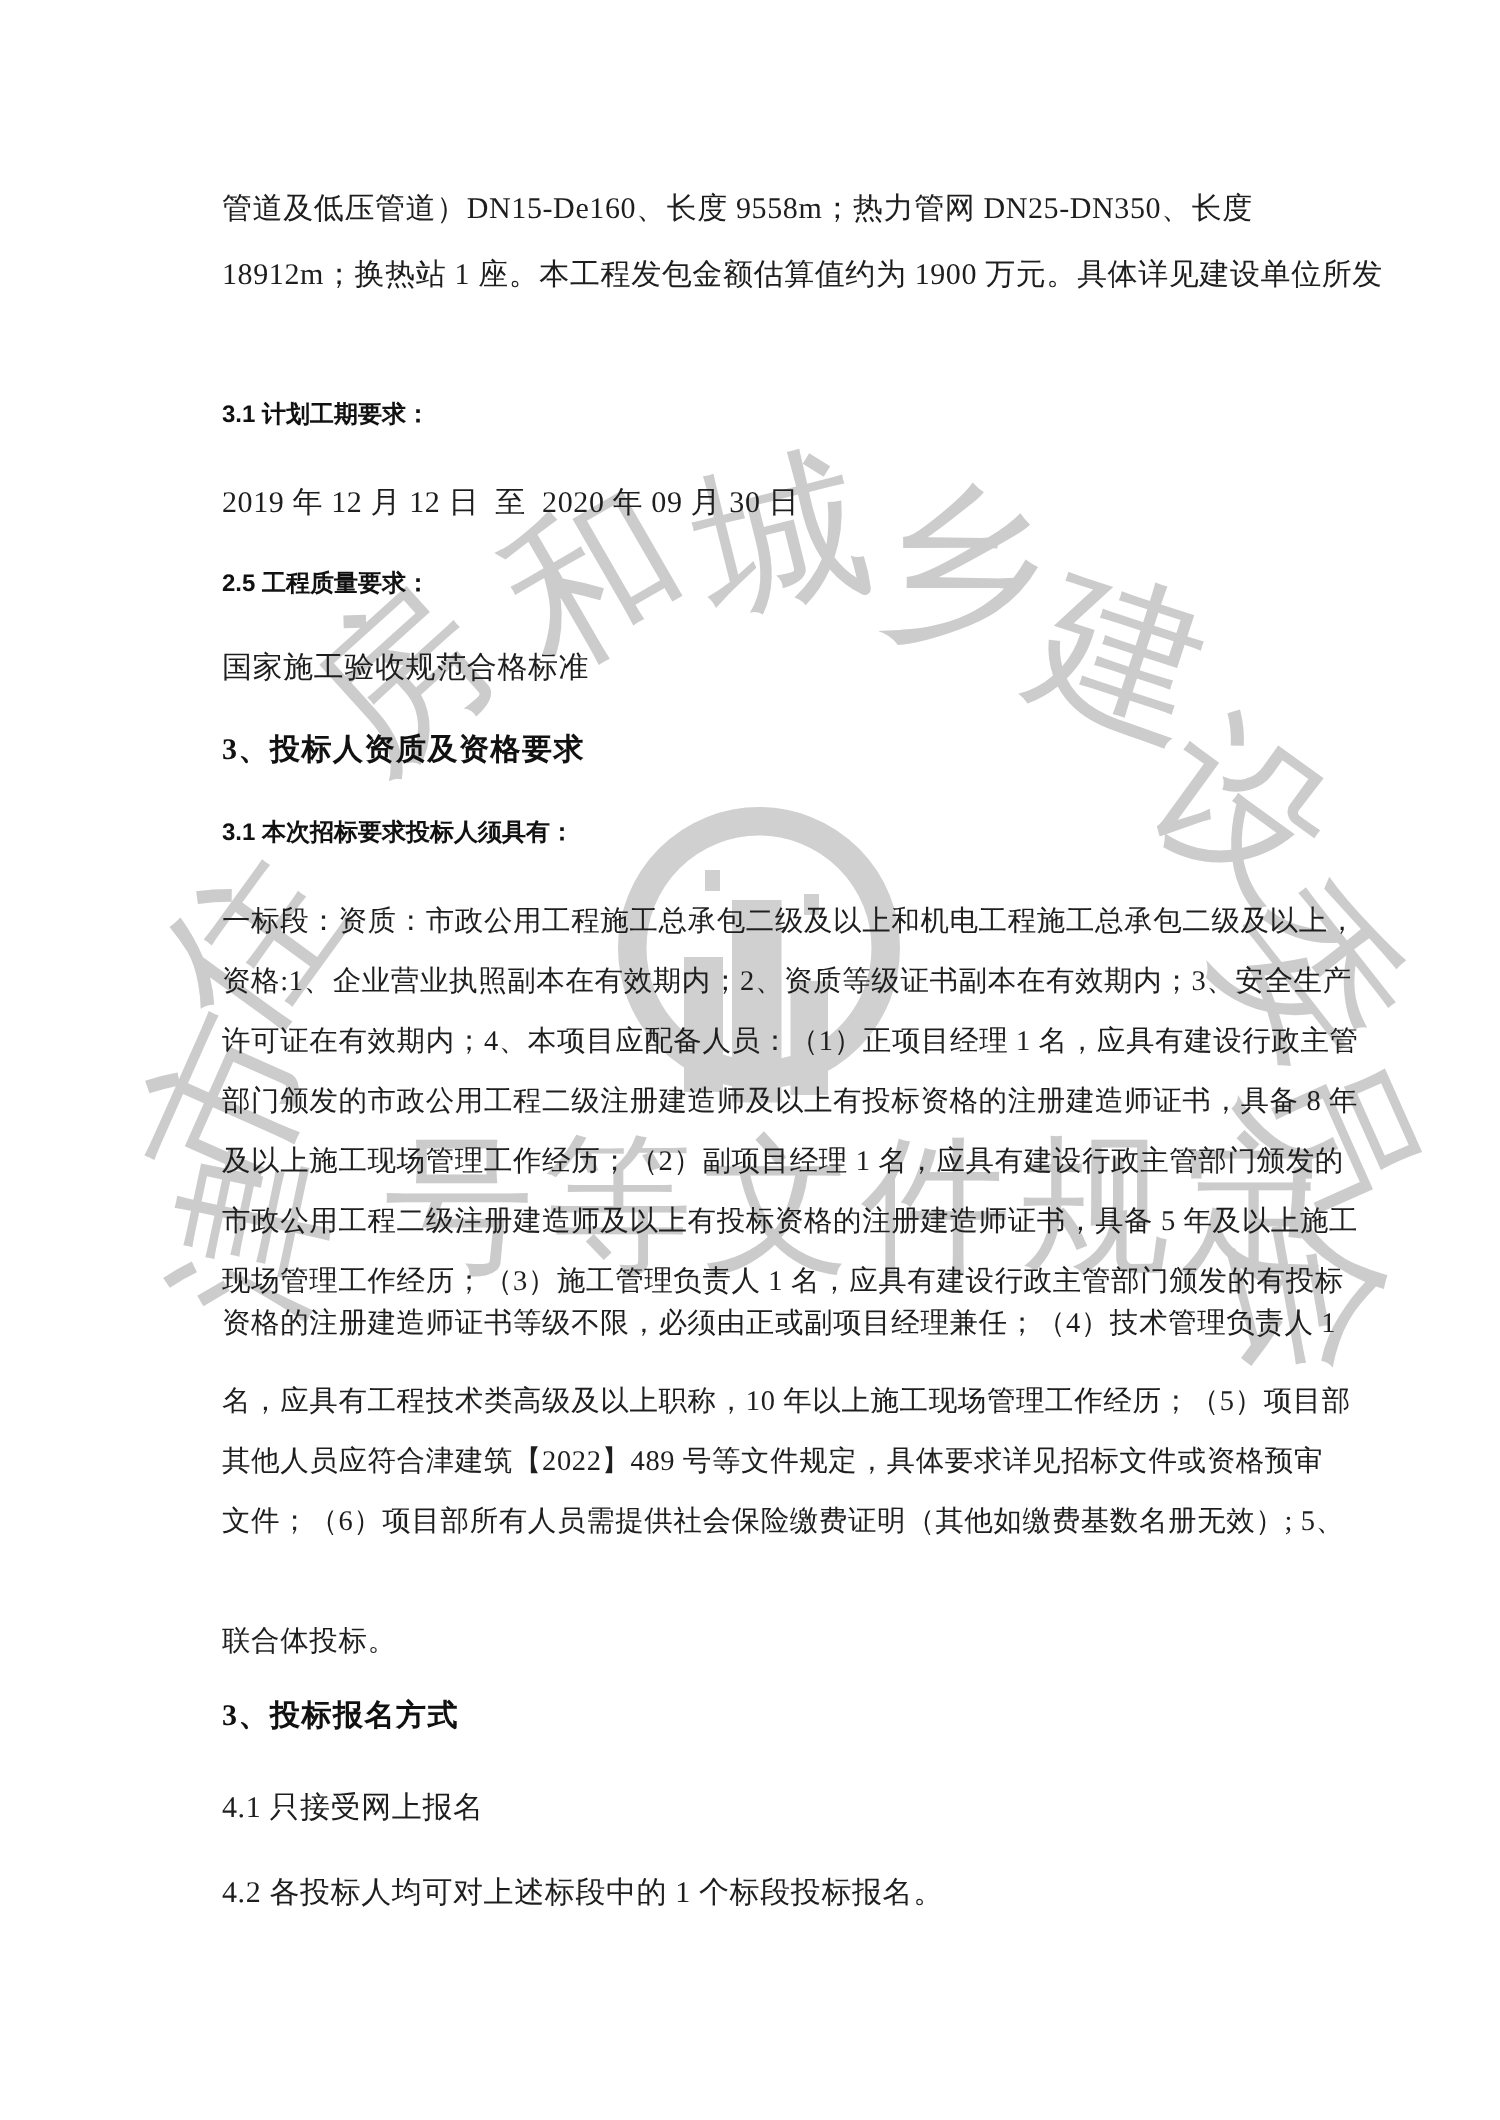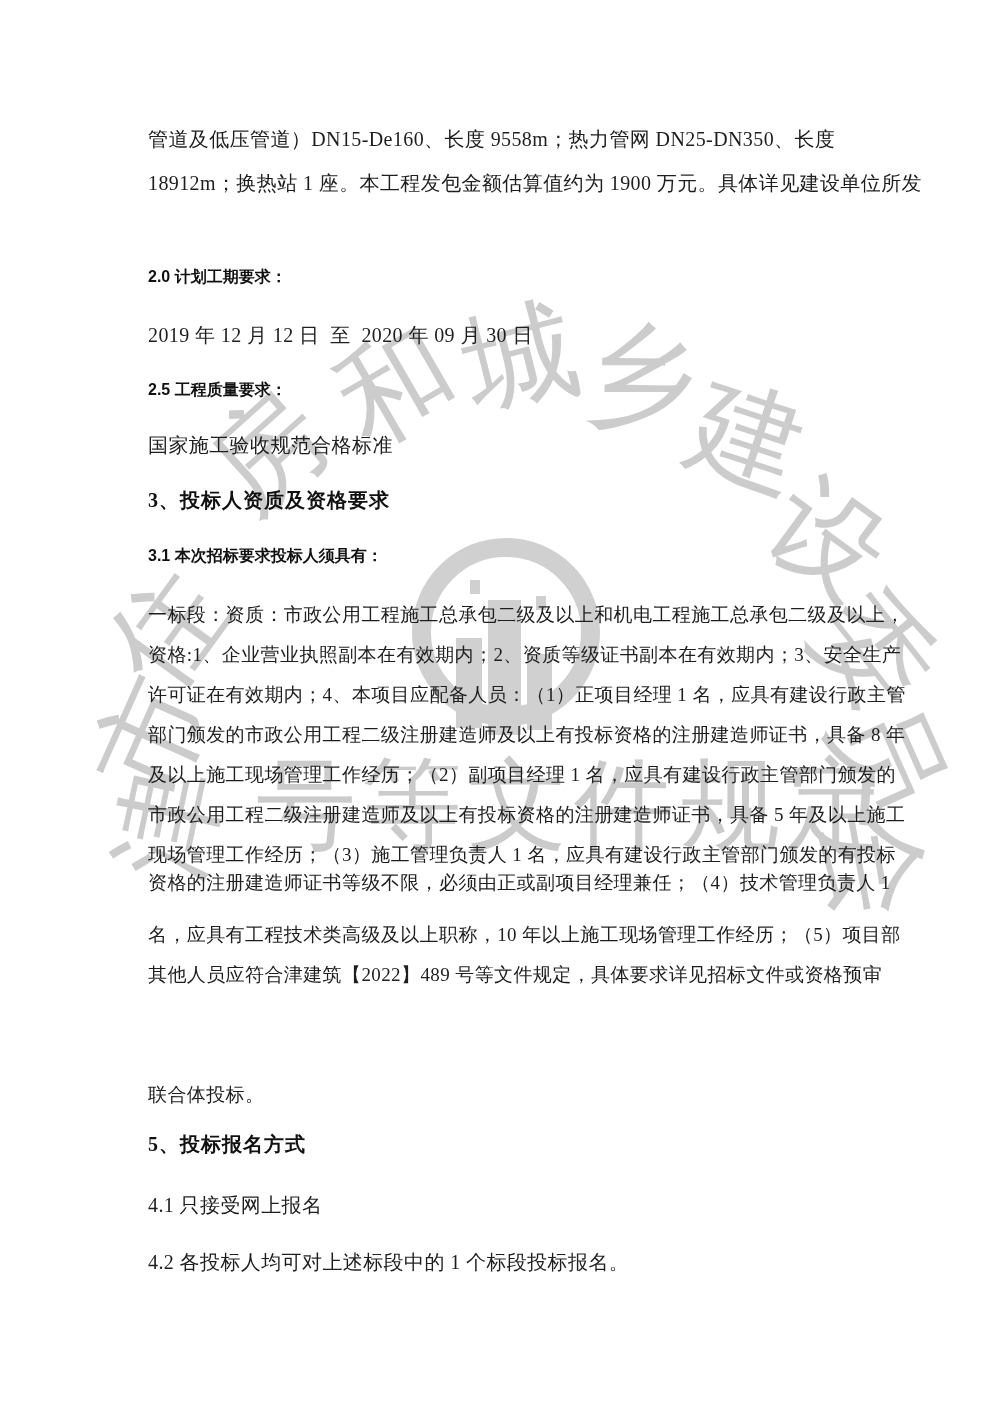--- a/index.html
+++ b/index.html
@@ -86,21 +86,21 @@
     <div class="wm-bar b4"></div>
     <div class="wm-bar b5"></div>
     <div class="wm-platform">号等文件规定</div>
   </div>
 
   <div class="content">
 
     <div class="line body-lg" style="top:124px">管道及低压管道）DN15-De160、长度 9558m；热力管网 DN25-DN350、长度</div>
     <div class="line body-lg" style="top:168px">18912m；换热站 1 座。本工程发包金额估算值约为 1900 万元。具体详见建设单位所发</div>
 
-    <div class="h-small" style="top:265px">2.0 计划工期要求：</div>
+    <div class="h-small" style="top:265px">3.1 计划工期要求：</div>
 
     <div class="line body-lg" style="top:320px">2019 年 12 月 12 日  至  2020 年 09 月 30 日</div>
 
     <div class="h-small" style="top:378px">2.5 工程质量要求：</div>
 
     <div class="line body-lg" style="top:430px">国家施工验收规范合格标准</div>
 
     <div class="h-big" style="top:486px">3、投标人资质及资格要求</div>
 
     <div class="h-small" style="top:544px">3.1 本次招标要求投标人须具有：</div>
@@ -108,22 +108,23 @@
     <div class="line" style="top:600px">一标段：资质：市政公用工程施工总承包二级及以上和机电工程施工总承包二级及以上，</div>
     <div class="line" style="top:640px">资格:1、企业营业执照副本在有效期内；2、资质等级证书副本在有效期内；3、安全生产</div>
     <div class="line" style="top:680px">许可证在有效期内；4、本项目应配备人员：（1）正项目经理 1 名，应具有建设行政主管</div>
     <div class="line" style="top:720px">部门颁发的市政公用工程二级注册建造师及以上有投标资格的注册建造师证书，具备 8 年</div>
     <div class="line" style="top:760px">及以上施工现场管理工作经历；（2）副项目经理 1 名，应具有建设行政主管部门颁发的</div>
     <div class="line" style="top:800px">市政公用工程二级注册建造师及以上有投标资格的注册建造师证书，具备 5 年及以上施工</div>
     <div class="line" style="top:840px">现场管理工作经历；（3）施工管理负责人 1 名，应具有建设行政主管部门颁发的有投标</div>
     <div class="line" style="top:868px">资格的注册建造师证书等级不限，必须由正或副项目经理兼任；（4）技术管理负责人 1</div>
     <div class="line" style="top:920px">名，应具有工程技术类高级及以上职称，10 年以上施工现场管理工作经历；（5）项目部</div>
     <div class="line" style="top:960px">其他人员应符合津建筑【2022】489 号等文件规定，具体要求详见招标文件或资格预审</div>
+    <div class="line" style="top:1000px">文件；（6）项目部所有人员需提供社会保险缴费证明（其他如缴费基数名册无效）; 5、</div>
     <div class="line" style="top:1080px">联合体投标。</div>
 
-    <div class="h-big" style="top:1130px">5、投标报名方式</div>
+    <div class="h-big" style="top:1130px">3、投标报名方式</div>
 
     <div class="line body-lg" style="top:1190px">4.1 只接受网上报名</div>
 
     <div class="line body-lg" style="top:1247px">4.2 各投标人均可对上述标段中的 1 个标段投标报名。</div>
 
   </div>
 </div>
 
 </body></html>

